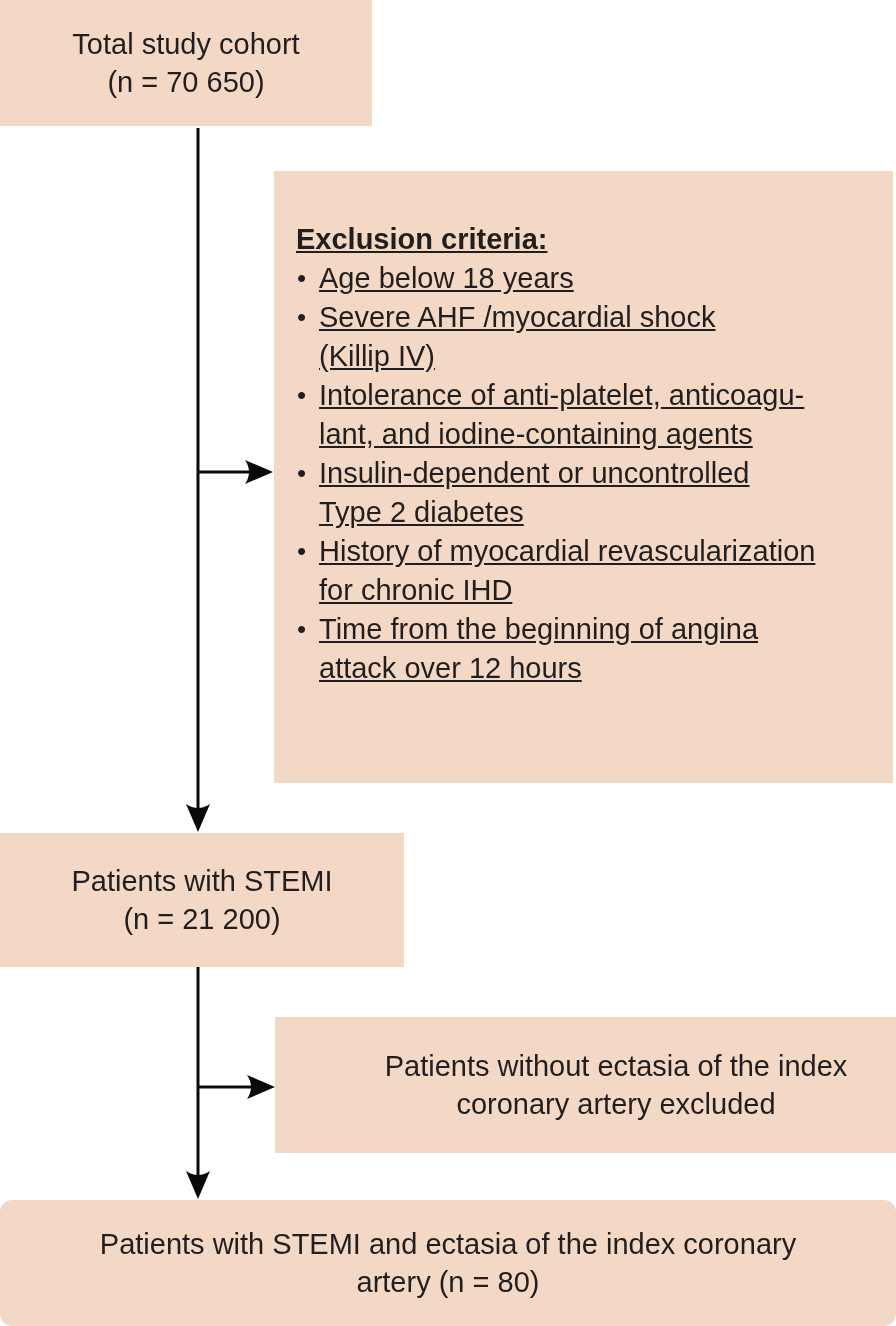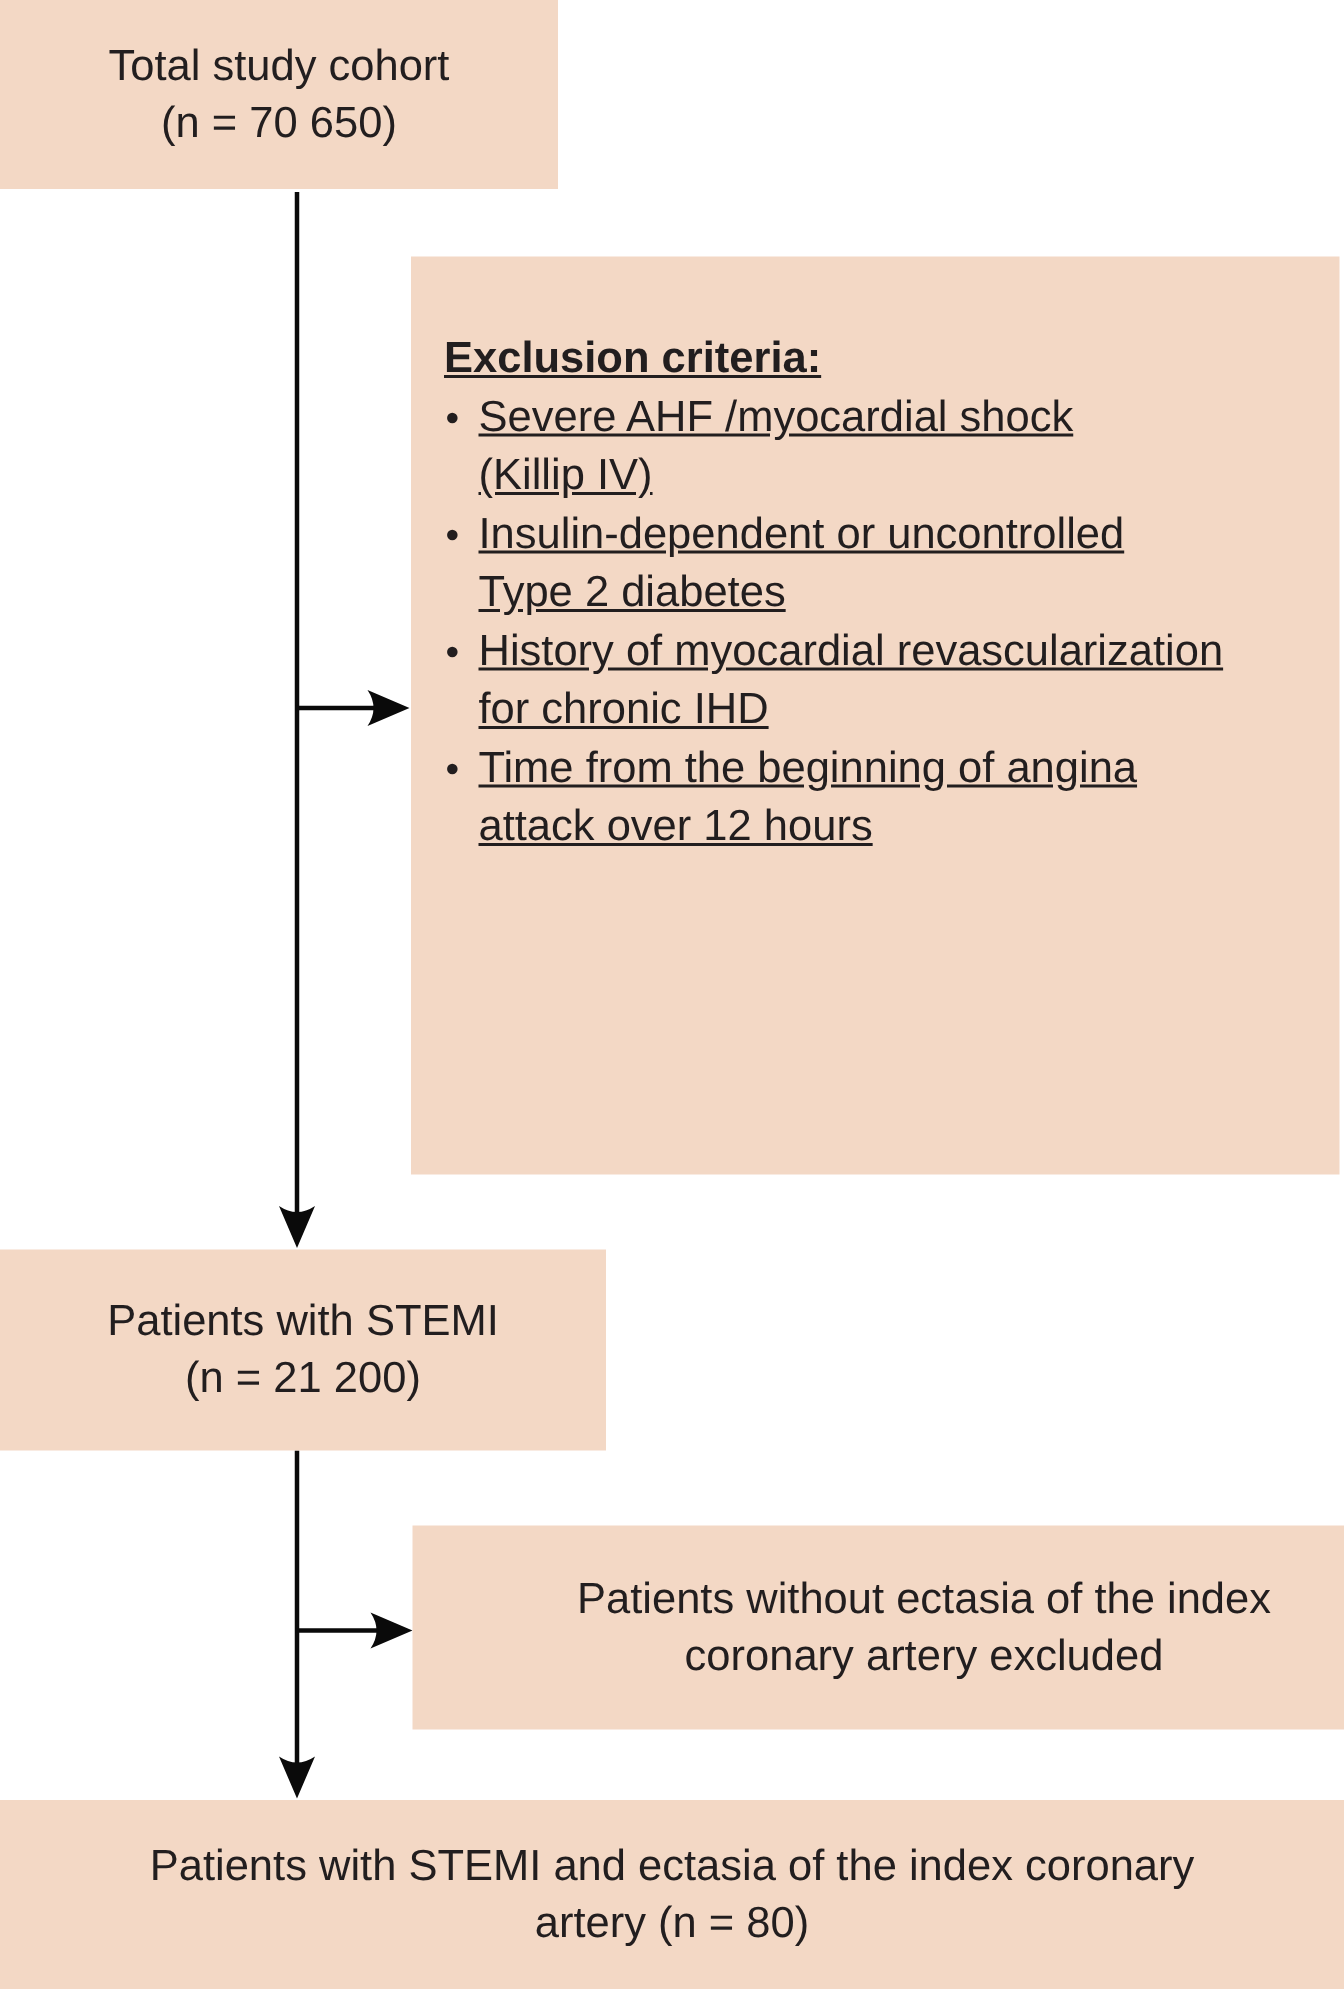--- a/index.html
+++ b/index.html
@@ -44,21 +44,21 @@
   .box-label {
     white-space: pre-line;
     font-size: 29px;
     line-height: 38px;
   }
   .box-total      { left: 0;    top: 2;    width: 372px; height: 126px; }
   .box-exclusion  { left: 274px; top: 171px; width: 619px; height: 612px;
                     padding: 49px 18px 0 22px; text-decoration: underline; }
   .box-stemi      { left: 0;    top: 833px; width: 404px; height: 134px; }
   .box-excluded   { left: 275px; top: 1017px; width: 682px; height: 136px; }
-  .box-final      { left: 0;    top: 1200px; width: 896px; height: 126px; }
+  .box-final      { left: 0;    top: 1200px; width: 896px; height: 126px; border-radius: 12px; }
 
   .exclusion-heading {
     font-weight: bold;
     font-size: 29px;
     line-height: 39px;
   }
   .exclusion-list {
     list-style: none;
     margin: 0;
     padding: 0;
@@ -107,22 +107,25 @@
   </svg>
 
   <div class="box box-total box-centered">
     <div class="box-label">Total study cohort
 (n = 70 650)</div>
   </div>
 
   <div class="box box-exclusion">
     <div class="exclusion-heading">Exclusion criteria:</div>
     <ul class="exclusion-list">
+      <li>Age below 18 years</li>
       <li>Severe AHF /myocardial shock
 (Killip IV)</li>
+      <li>Intolerance of anti-platelet, anticoagu-
+lant, and iodine-containing agents</li>
       <li>Insulin-dependent or uncontrolled
 Type 2 diabetes</li>
       <li>History of myocardial revascularization
 for chronic IHD</li>
       <li>Time from the beginning of angina
 attack over 12 hours</li>
     </ul>
   </div>
 
   <div class="box box-stemi box-centered">

